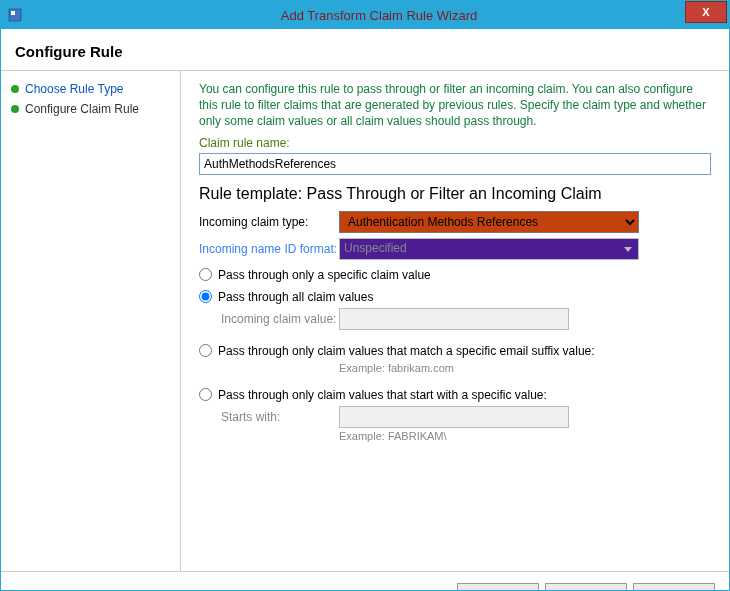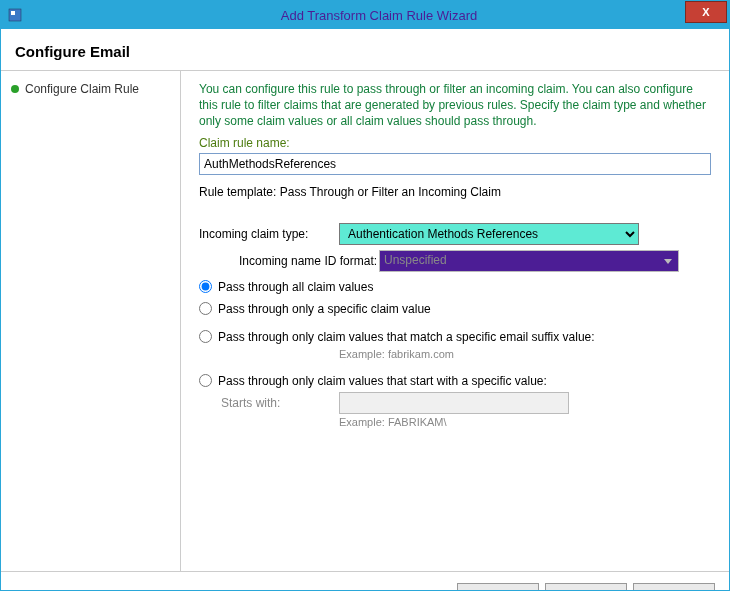--- a/index.html
+++ b/index.html
@@ -22,21 +22,21 @@
   }
   .titlebar .app-icon {
     width: 16px;
     height: 16px;
     margin: 0 6px;
   }
   .titlebar .title {
     flex: 1;
     text-align: center;
     font-size: 13px;
-    color: #4c1d95;
+    color: #7f1d1d;
   }
   .titlebar .close-btn {
     width: 42px;
     height: 22px;
     background: #c64034;
     border: 1px solid #7a2a23;
     display: flex;
     align-items: center;
     justify-content: center;
     position: absolute;
@@ -104,42 +104,42 @@
   }
   .text-input {
     width: 100%;
     height: 22px;
     border: 1px solid #7a9ecb;
     padding: 6px 4px;
     font-size: 12px;
     font-family: inherit;
   }
   .template-line {
-    font-size: 12px;
+    font-size: 16px;
     margin-top: 10px;
-    margin-bottom: 24px;
+    margin-bottom: 8px;
   }
   .row {
     display: flex;
     align-items: center;
     margin: 5px 0;
   }
   .row-label {
     width: 140px;
     font-size: 12px;
     color: #000000;
   }
-  .row-label.disabled { color:#000000;margin-left:40px; }
+  .row-label.disabled { color:#3b82f6; }
   .select, .disabled-select, .disabled-input {
     height: 22px;
     border: 1px solid #777;
     font-size: 12px;
     font-family:inherit;
     padding: 2px 4px;
-    background:#5eead4;
+    background:#c2410c;
   }
   .select { width: 300px; }
   .disabled-select { width: 300px; background:#4c1d95; color:#888; border-color:#bbb; position:relative;}
   .disabled-select::after{
     content:""; position:absolute; right:6px; top:8px;
     border-left:4px solid transparent; border-right:4px solid transparent;
     border-top:5px solid #bbb;
   }
   .radio-row {
     display:flex; align-items:center; gap:6px;
@@ -201,25 +201,29 @@
         <rect x="4" y="4" width="4" height="4" fill="#fff"></rect>
       </svg>
   </span>
   <div class="title">Add Transform Claim Rule Wizard</div>
   <div class="close-btn">
       <span>X</span>
     </div>
 </div>
 
 <div class="header">
-  <h1>Configure Email</h1>
+  <h1>Configure Rule</h1>
 </div>
 
 <div class="body">
   <div class="sidebar">
+    <div class="step link">
+      <span class="dot"></span>
+      <span class="label">Choose Rule Type</span>
+    </div>
     <div class="step">
       <span class="dot"></span>
       <span class="label">Configure Claim Rule</span>
     </div>
   </div>
 
   <div class="main">
     <div class="desc">You can configure this rule to pass through or filter an incoming claim. You can also configure this rule to filter claims that are generated by previous rules. Specify the claim type and whether only some claim values or all claim values should pass through.</div>
 
     <div class="field-label">Claim rule name:</div>
@@ -233,27 +237,31 @@
         <option>Authentication Methods References</option>
       </select>
     </div>
 
     <div class="row">
       <div class="row-label disabled">Incoming name ID format:</div>
       <div class="disabled-select"><span>Unspecified</span></div>
     </div>
 
     <div class="radio-row">
+      <input type="radio" name="pass" style="">
+      <span>Pass through only a specific claim value</span>
+    </div>
+
+    <div class="radio-row">
       <input type="radio" name="pass" checked="" style="">
       <span>Pass through all claim values</span>
     </div>
-
-    <div class="radio-row">
-      <input type="radio" name="pass" style="">
-      <span>Pass through only a specific claim value</span>
+    <div class="sub">
+      <div class="sub-label">Incoming claim value:</div>
+      <input class="disabled-input" disabled="" style="">
     </div>
 
     <div class="radio-row" style="margin-top:14px">
       <input type="radio" name="pass" style="">
       <span>Pass through only claim values that match a specific email suffix value:</span>
     </div>
     <div class="example">Example: fabrikam.com</div>
 
     <div class="radio-row" style="margin-top:14px">
       <input type="radio" name="pass" style="">

